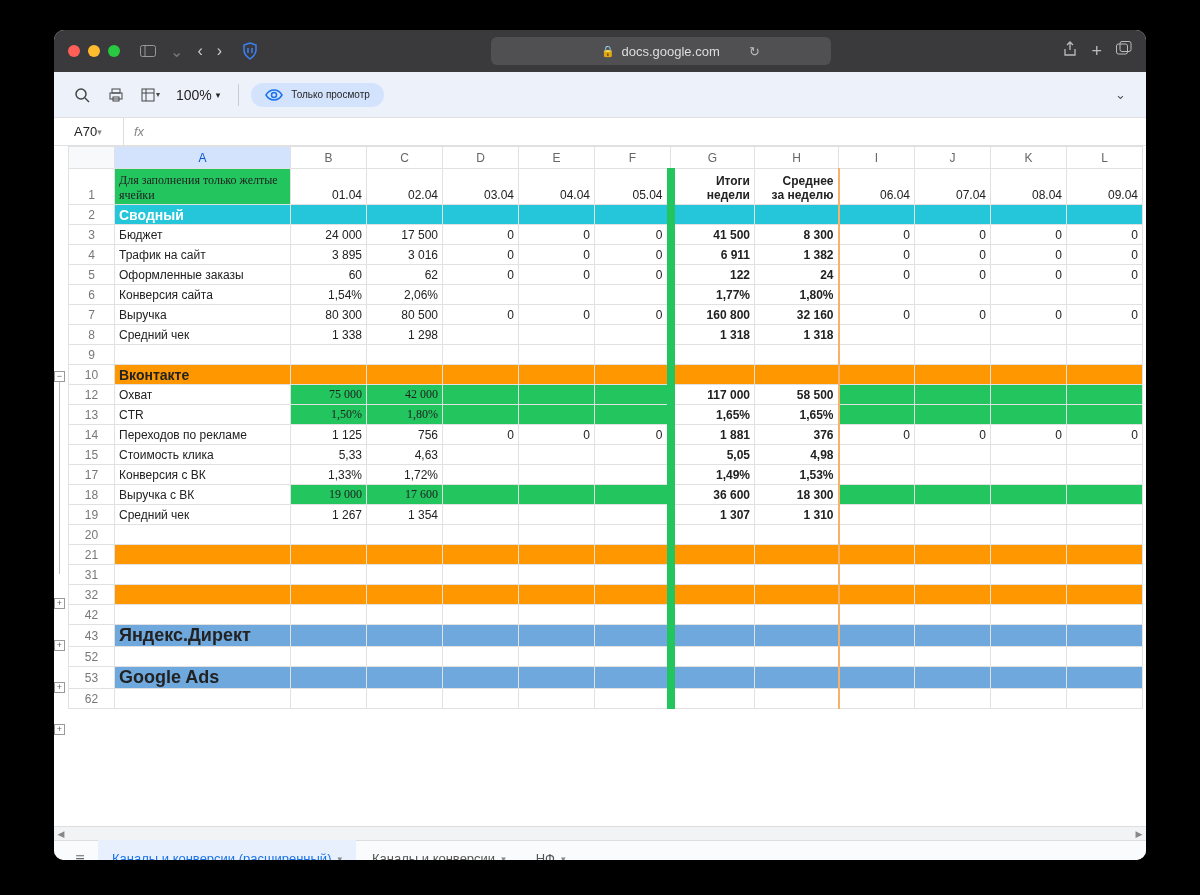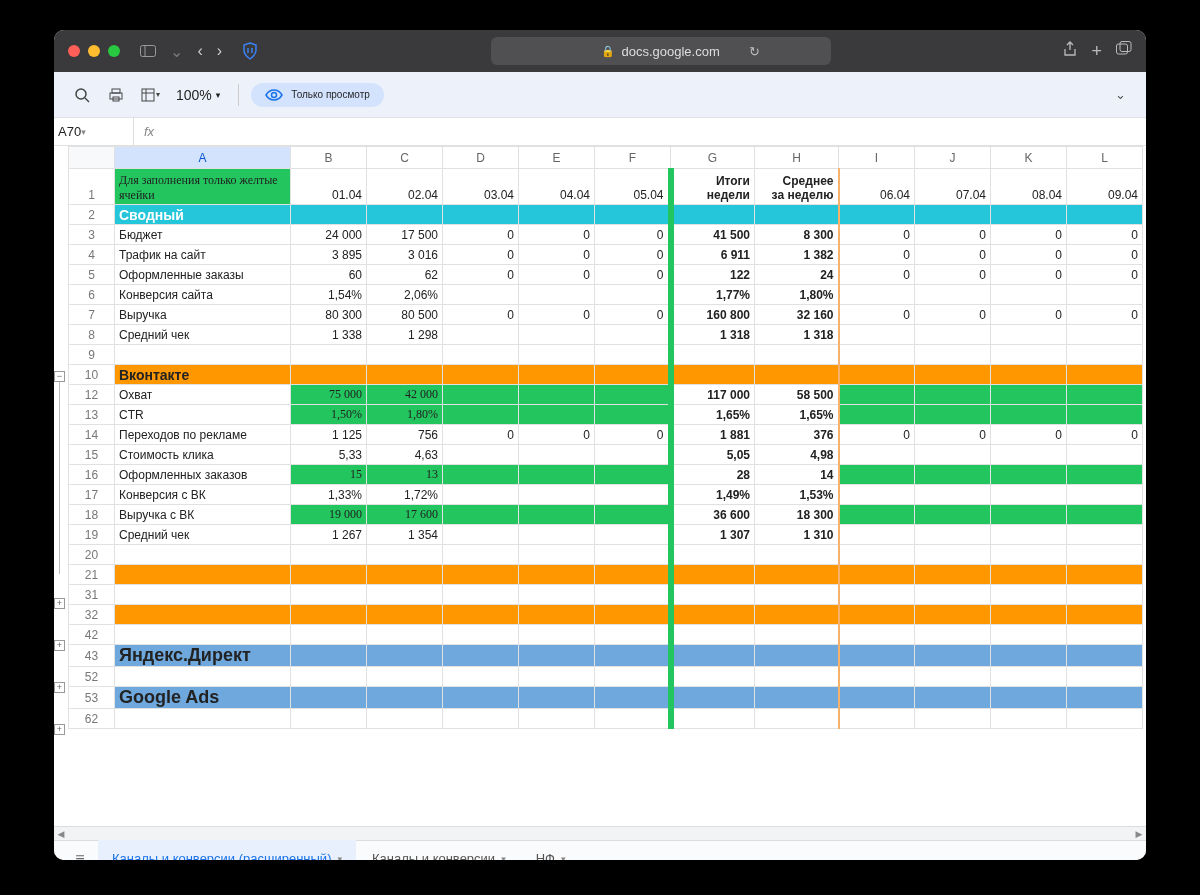--- a/index.html
+++ b/index.html
@@ -19,21 +19,21 @@
 .lock{font-size:11px;}
 .tb-right { display:flex; gap:14px; color:#bbb; margin-left:auto;}
 .toolbar { height:46px; background:#edf2fa; display:flex; align-items:center; padding:0 14px; gap:6px; border-bottom:1px solid #e0e0e0;}
 .tool-btn { width:28px; height:28px; display:flex; align-items:center; justify-content:center; color:#444; border-radius:4px;}
 .zoom { padding:0 6px; font-size:14px; color:#222; display:flex; align-items:center; gap:4px;}
 .view-only { background:#d3e3fd; border-radius:16px; padding:6px 14px; display:flex; align-items:center; gap:8px; color:#1f1f1f; font-size:10px;}
 .eye{color:#1a73e8;}
 .tool-spacer{flex:1;}
 .caret-down { color:#555; margin-right:6px;}
 .namebox { height:28px; background:#fff; border-bottom:1px solid #e0e0e0; display:flex; align-items:center; font-size:13px;}
-.cell-ref { width:80px; padding-left:4px; color:#222; border-right:1px solid #ddd; height:100%; display:flex; align-items:center; gap:0;}
+.cell-ref { width:70px; padding-left:20px; color:#222; border-right:1px solid #ddd; height:100%; display:flex; align-items:center; gap:0;}
 .fx { padding:0 10px; color:#888; font-style:italic;}
 .grid-area { height:680px; overflow:auto; position:relative; background:#fff;}
 table { border-collapse:collapse; table-layout:fixed;}
 th,td { border:1px solid #e1e1e1; height:20px; font-size:12px; padding:0 4px; white-space:nowrap; overflow:hidden;}
 th { background:#fff; font-weight:normal; color:#666; text-align:center; position:sticky; top:0; z-index:2;}
 th.corner { width:46px; background:#f8f9fa; left:0; z-index:3; position:sticky;}
 th.colh { height:22px;}
 td.rownum { width:46px; background:#fff; text-align:center; color:#777; position:sticky; left:0; z-index:1;}
 .col-A{width:176px;} .col-def{width:76px;} .col-GH{width:84px;}
 .hdr-sel { background:#d3e3fd !important; color:#0b57d0;}
@@ -41,21 +41,21 @@
 td.lbl { text-align:left;}
 tr.head-row td { vertical-align:bottom; padding-bottom:2px;}
 .yellow-cell{background:#22c55e;font-family:Liberation Serif, serif;}
 .teal{background:#26c6da;}
 .teal td.lbl{color:#fff; font-weight:bold; font-size:14px;}
 .orange{background:#ff9800;}
 .orange td.lbl{font-weight:bold; font-size:14px;}
 .blue{background:#6fa8dc;}
 .blue td.lbl{font-weight:bold; font-size:18px;}
 td.bold{font-weight:bold;}
-td.bl{border-left:6px solid #22c55e;margin-top:28px;}
+td.bl{border-left:8px solid #22c55e;margin-top:28px;}
 td.br{border-right:2px solid #f6b26b;}
 .gutter { position:absolute; left:0; top:22px; width:14px; z-index:5;}
 .gutter-box { position:absolute; width:11px; height:11px; border:1px solid #999; background:#fff; font-size:9px; line-height:9px; text-align:center; color:#666; cursor:pointer;}
 .gutter-line { position:absolute; left:5px; width:1px; background:#bbb;}
 .tabs { height:36px; border-top:1px solid #ddd; background:#f9fbfd; display:flex; align-items:center; padding:0 10px; gap:2px; font-size:13px;}
 .tabs .menu{width:32px; text-align:center; color:#666; font-size:16px;}
 .tab { padding:19px 14px; color:#555; display:flex; align-items:center; gap:6px; cursor:pointer;}
 .tab.active { color:#1a73e8; background:#e8f0fe; border-radius:4px 4px 0 0;}
 .tab .dd{font-size:9px; color:#888;}
 .scrollh { height:14px; background:#f1f3f4; border-top:1px solid #ddd; position:relative;}
@@ -408,35 +408,20 @@
             <td></td>
             <td></td>
             <td class="bl bold">5,05</td>
             <td class="br bold">4,98</td>
             <td></td>
             <td></td>
             <td></td>
             <td></td>
           </tr>
       <tr>
-            <td class="rownum">16</td>
-            <td class="lbl">Оформленных заказов</td>
-            <td class="yellow-cell">15</td>
-            <td class="yellow-cell">13</td>
-            <td class="yellow-cell"></td>
-            <td class="yellow-cell"></td>
-            <td class="yellow-cell"></td>
-            <td class="bl bold">28</td>
-            <td class="br bold">14</td>
-            <td class="yellow-cell"></td>
-            <td class="yellow-cell"></td>
-            <td class="yellow-cell"></td>
-            <td class="yellow-cell"></td>
-          </tr>
-      <tr>
             <td class="rownum">17</td>
             <td class="lbl">Конверсия с ВК</td>
             <td>1,33%</td>
             <td>1,72%</td>
             <td></td>
             <td></td>
             <td></td>
             <td class="bl bold">1,49%</td>
             <td class="br bold">1,53%</td>
             <td></td>

